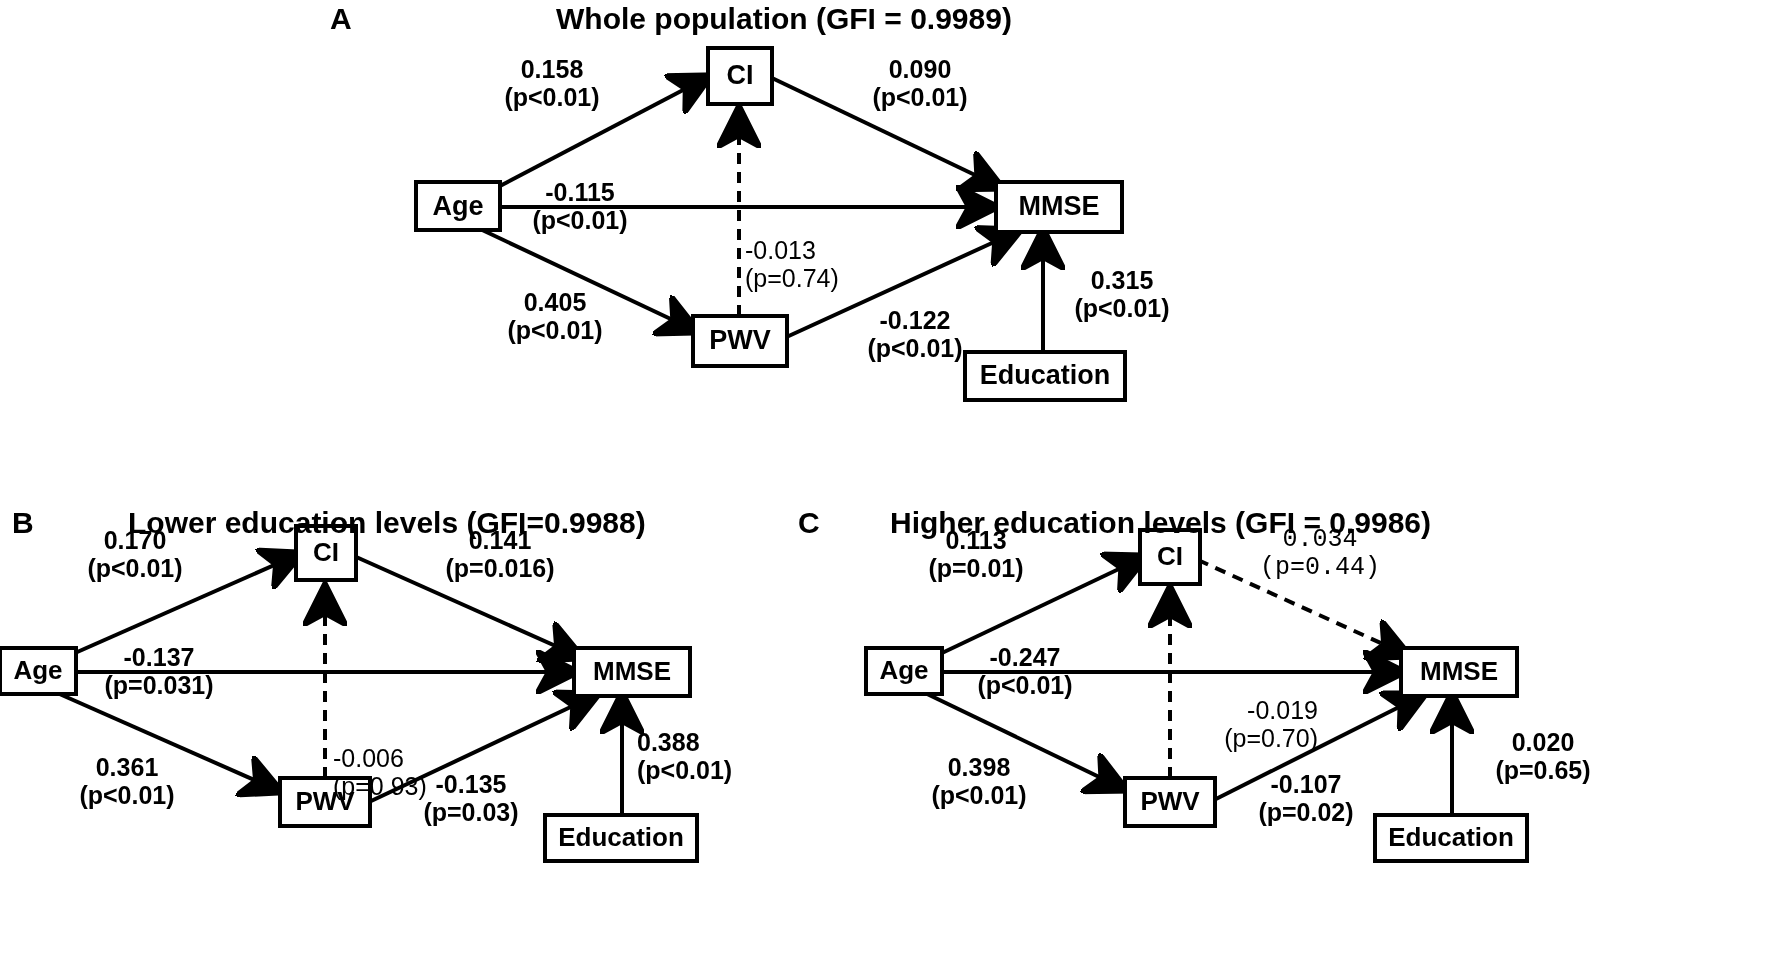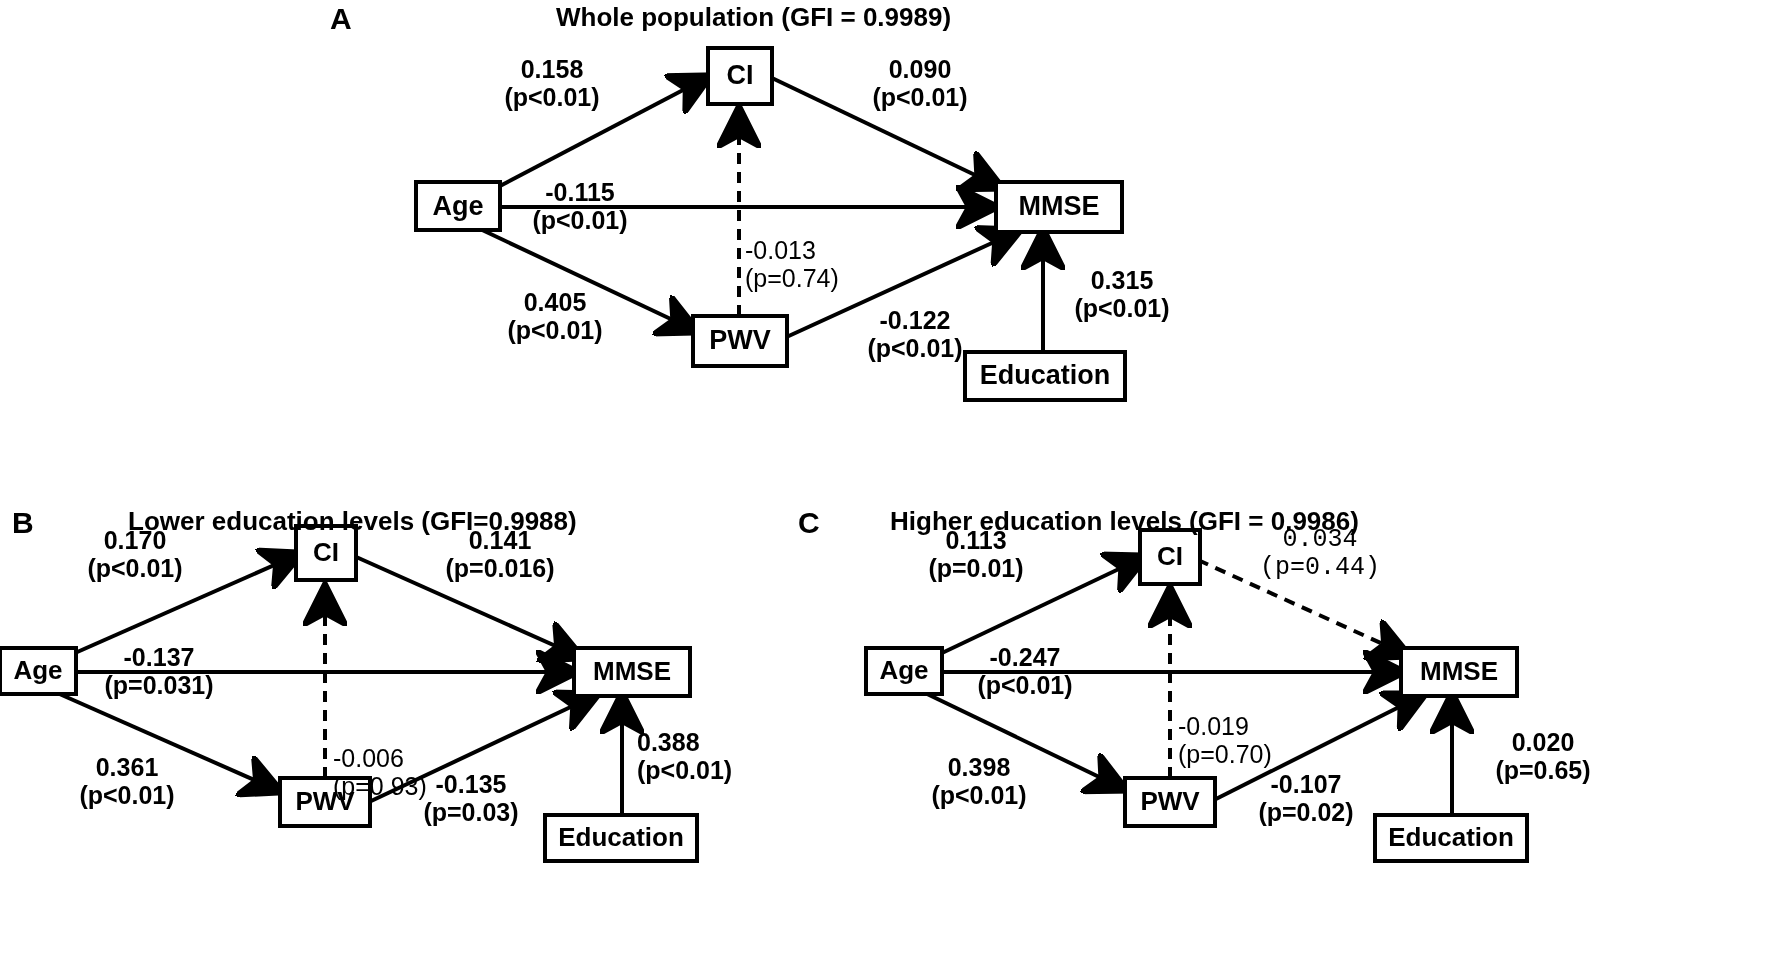--- a/index.html
+++ b/index.html
@@ -30,21 +30,21 @@
   .panel-letter {
     position: absolute;
     font-weight: bold;
     font-size: 30px;
     line-height: 1;
     letter-spacing: 0px;
   }
   .panel-title {
     position: absolute;
     font-weight: bold;
-    font-size: 26px;
+    font-size: 30px;
     line-height: 1;
     white-space: nowrap;
   }
 
   svg { display: block; overflow: visible; }
 
   .node-rect {
     fill: #ffffff;
     stroke: #000000;
     stroke-width: 4;
@@ -298,21 +298,21 @@
       <div>(p=0.44)</div>
     </div>
     <div class="lbl" style="left:160px; top:143px; width:150px;">
       <div>-0.247</div>
       <div>(p&lt;0.01)</div>
     </div>
     <div class="lbl" style="left:124px; top:253px; width:130px;">
       <div>0.398</div>
       <div>(p&lt;0.01)</div>
     </div>
-    <div class="lbl light" style="left:388px; top:196px; width:140px; text-align:left;margin-top:16px;">
+    <div class="lbl light" style="left:388px; top:196px; width:140px; text-align:right;">
       <div>-0.019</div>
       <div>(p=0.70)</div>
     </div>
     <div class="lbl" style="left:441px; top:270px; width:150px;">
       <div>-0.107</div>
       <div>(p=0.02)</div>
     </div>
     <div class="lbl" style="left:678px; top:228px; width:150px; text-align:center;">
       <div>0.020</div>
       <div>(p=0.65)</div>

